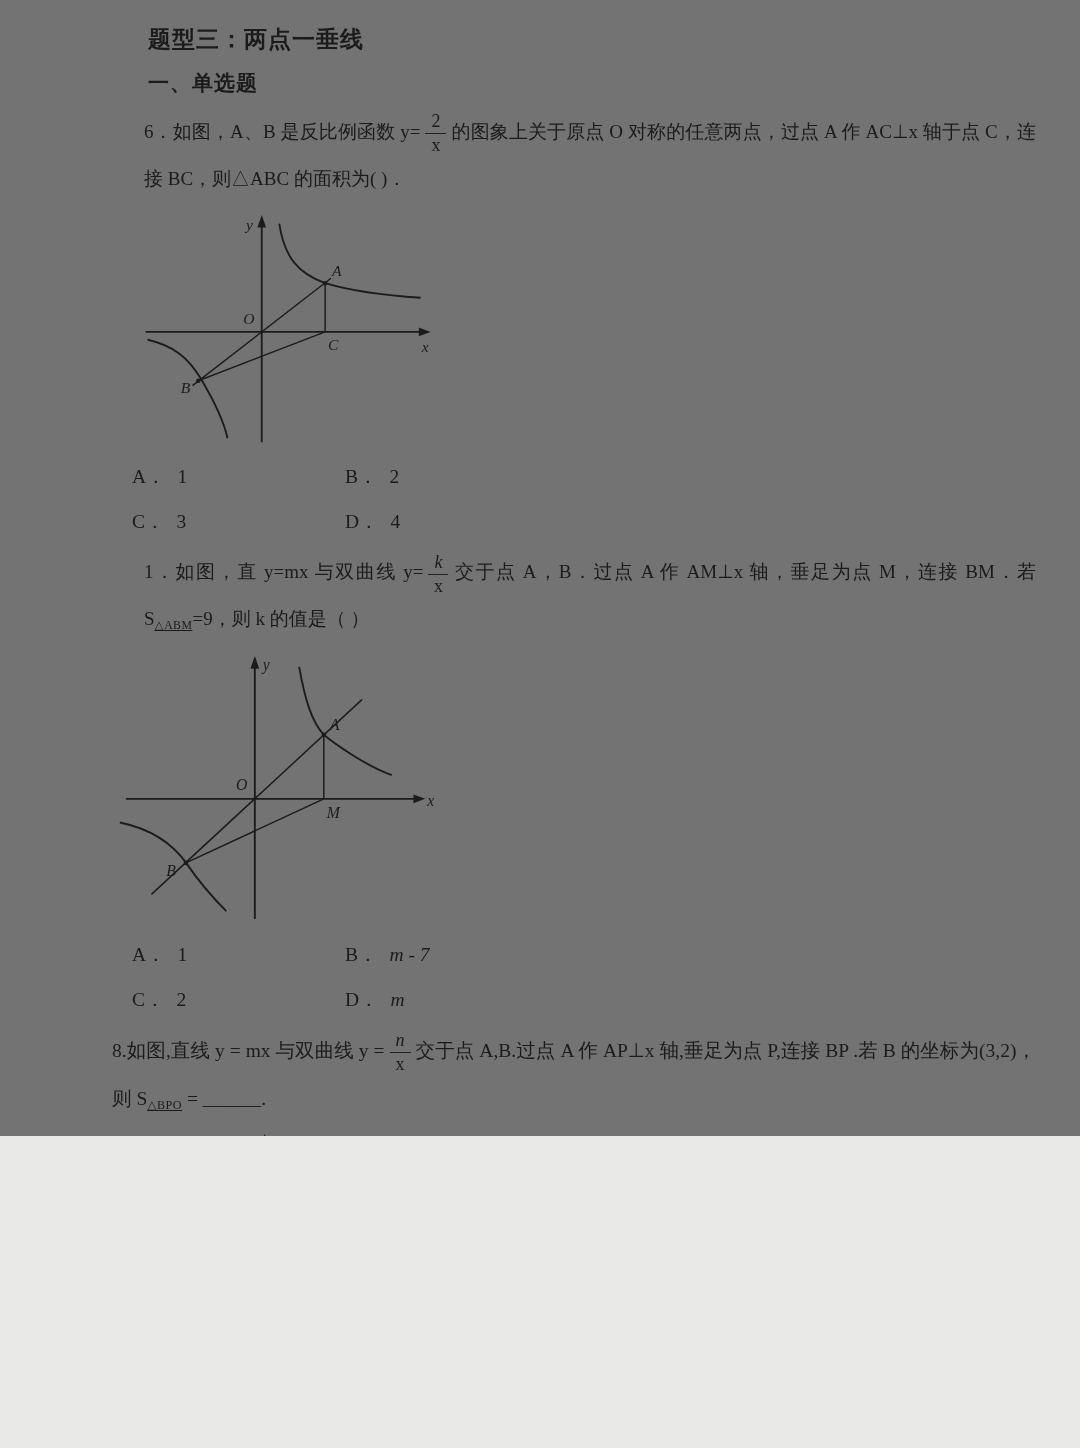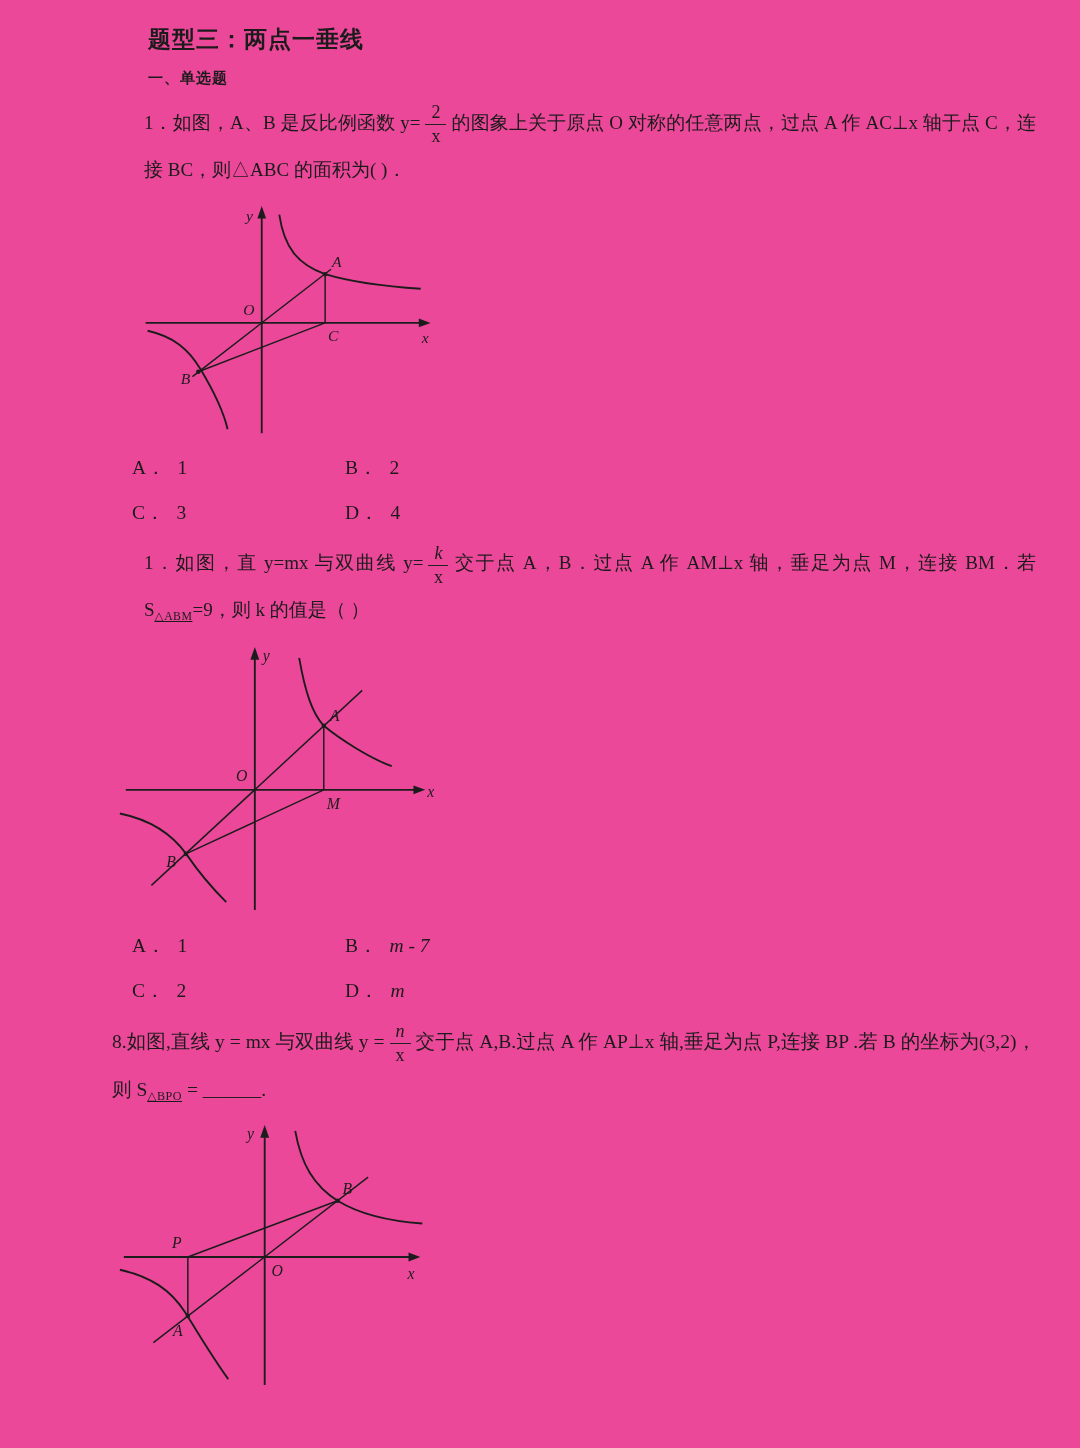--- a/index.html
+++ b/index.html
@@ -1,36 +1,36 @@
 <!DOCTYPE html>
 <html><head>
 <meta charset="utf-8">
 <style>
   * { margin: 0; padding: 0; box-sizing: border-box; }
   html, body { background: #e9e9e7; }
   body { width: 1080px; }
   .page {
     position: relative;
     width: 1080px;
-    height: 1448px;
-    background: #ec4899;
+    height: 1136px;
+    background: #737373;
     overflow: hidden;
     padding: 24px 44px 0 112px;
     font-family: "Liberation Serif", serif;
     color: #1b1b1b;
     font-size: 19px;
   }
   .title {
     font-size: 23px;
     font-weight: bold;
     margin: 0 0 14px 36px;
     letter-spacing: 1px;
   }
   .section {
-    font-size: 15px;
+    font-size: 21px;
     font-weight: bold;
     margin: 10px 0 12px 36px;
     letter-spacing: 1px;
   }
   .section.flush { margin-left: 0; margin-top: 18px; }
   .qtext {
     margin: 4px 0 6px 32px;
     line-height: 2.45;
     text-align: justify;
     font-size: 19px;
@@ -80,21 +80,21 @@
 </style>
 </head>
 <body>
 
 <div class="page">
 
   <h1 class="title">题型三：两点一垂线</h1>
 
   <h2 class="section">一、单选题</h2>
 
-  <p class="qtext"><span>1．如图，A、B 是反比例函数 y=</span><span class="frac">
+  <p class="qtext"><span>6．如图，A、B 是反比例函数 y=</span><span class="frac">
         <span class="num">2</span>
         <span class="den">x</span>
       </span><span>的图象上关于原点 O 对称的任意两点，过点 A 作 AC⊥x 轴于点 C，连接 BC，则△ABC 的面积为(        )．</span></p>
 
   <div class="figwrap">
     <svg class="fig" width="322" height="239" viewBox="0 0 330 245">
       <line class="axis" x1="135" y1="238" x2="135" y2="13"></line>
       <polygon points="135,5 130.5,18 139.5,18"></polygon>
       <line class="axis" x1="16" y1="125" x2="300" y2="125"></line>
       <polygon points="308,125 296,120.5 296,129.5"></polygon>

